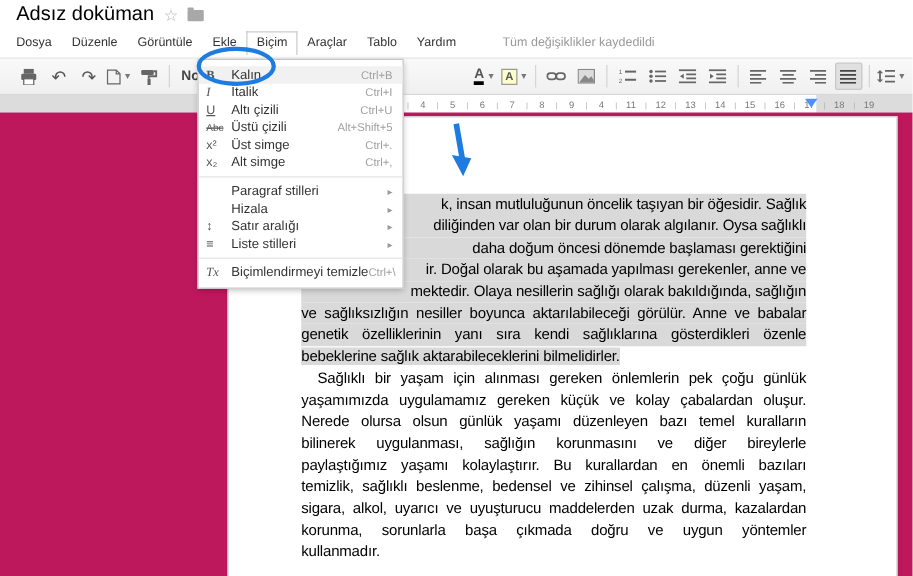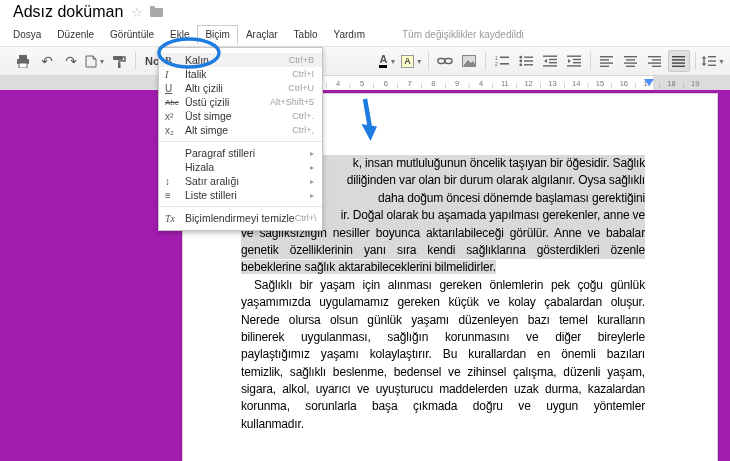--- a/index.html
+++ b/index.html
@@ -37,21 +37,21 @@
   #ruler { position:absolute; left:0; top:76px; width:730px; height:14px; background:#fff; }
   #ruler-grayzone { position:absolute; left:653px; top:0; width:77px; height:14px; background:#dcdcdc; }
   #ruler-grayleft { position:absolute; left:0; top:0; width:243px; height:14px; background:#dcdcdc; }
   .ruler-num { position:absolute; top:3px; font-size:7.5px; color:#777; transform:translateX(-50%); }
   .ruler-tick { position:absolute; top:6px; font-size:6px; color:#aaa; transform:translateX(-50%); }
   #margin-marker { position:absolute; left:644px; top:3px; width:0; height:0;
                    border-left:5px solid transparent; border-right:5px solid transparent;
                    border-top:7px solid #4d90fe; }
 
   
-  #doc-area { position:absolute; left:0; top:90px; width:730px; height:371px; background:#a21caf; }
+  #doc-area { position:absolute; left:0; top:90px; width:730px; height:371px; background:#be185d; }
   #page { position:absolute; left:182px; top:3px; width:536px; height:380px; background:#fff;
           border:1px solid #d4d4d4; box-shadow:0 1px 3px rgba(0,0,0,.08); }
   #text-col { position:absolute; left:58px; top:61px; width:404px;
               font-size:12px; line-height:17.4px; color:#000; letter-spacing:-0.15px; }
   .line { height:17.4px; position:relative; overflow:visible; white-space:nowrap; }
   .line.j { text-align:justify; text-align-last:justify; white-space:normal; }
   .line.sel { background:#d9d9d9; }
   .line.frag { text-align:right; }
   .line.indent { padding-left:13px; }
   .line .selspan { background:#d9d9d9; }
@@ -276,20 +276,21 @@
 </div>
 
 <div id="doc-area" data-name="document-background">
   <div id="page" data-name="document-page">
     <div id="text-col" data-name="document-text-column">
       <div id="para1" data-name="paragraph-selected">
           <div class="line frag sel" data-name="document-line">k, insan mutluluğunun öncelik taşıyan bir öğesidir. Sağlık</div>
           <div class="line frag sel" data-name="document-line">diliğinden var olan bir durum olarak algılanır. Oysa sağlıklı</div>
           <div class="line frag sel" data-name="document-line">daha doğum öncesi dönemde başlaması gerektiğini</div>
           <div class="line frag sel" data-name="document-line">ir. Doğal olarak bu aşamada yapılması gerekenler, anne ve</div>
+          <div class="line frag sel" data-name="document-line">mektedir. Olaya nesillerin sağlığı olarak bakıldığında, sağlığın</div>
           <div class="line j sel" data-name="document-line">ve sağlıksızlığın nesiller boyunca aktarılabileceği görülür. Anne ve babalar</div>
           <div class="line j sel" data-name="document-line">genetik özelliklerinin yanı sıra kendi sağlıklarına gösterdikleri özenle</div>
           <div class="line" data-name="document-line"><span class="selspan" data-name="selected-text">bebeklerine sağlık aktarabileceklerini bilmelidirler.</span></div>
         </div>
       <div id="para2" data-name="paragraph">
           <div class="line j indent" data-name="document-line">Sağlıklı bir yaşam için alınması gereken önlemlerin pek çoğu günlük</div>
           <div class="line j" data-name="document-line">yaşamımızda  uygulamamız gereken küçük ve kolay çabalardan oluşur.</div>
           <div class="line j" data-name="document-line">Nerede olursa olsun günlük yaşamı düzenleyen bazı temel kuralların</div>
           <div class="line j" data-name="document-line">bilinerek uygulanması, sağlığın korunmasını ve diğer bireylerle</div>
           <div class="line j" data-name="document-line">paylaştığımız yaşamı kolaylaştırır. Bu kurallardan en önemli bazıları</div>

